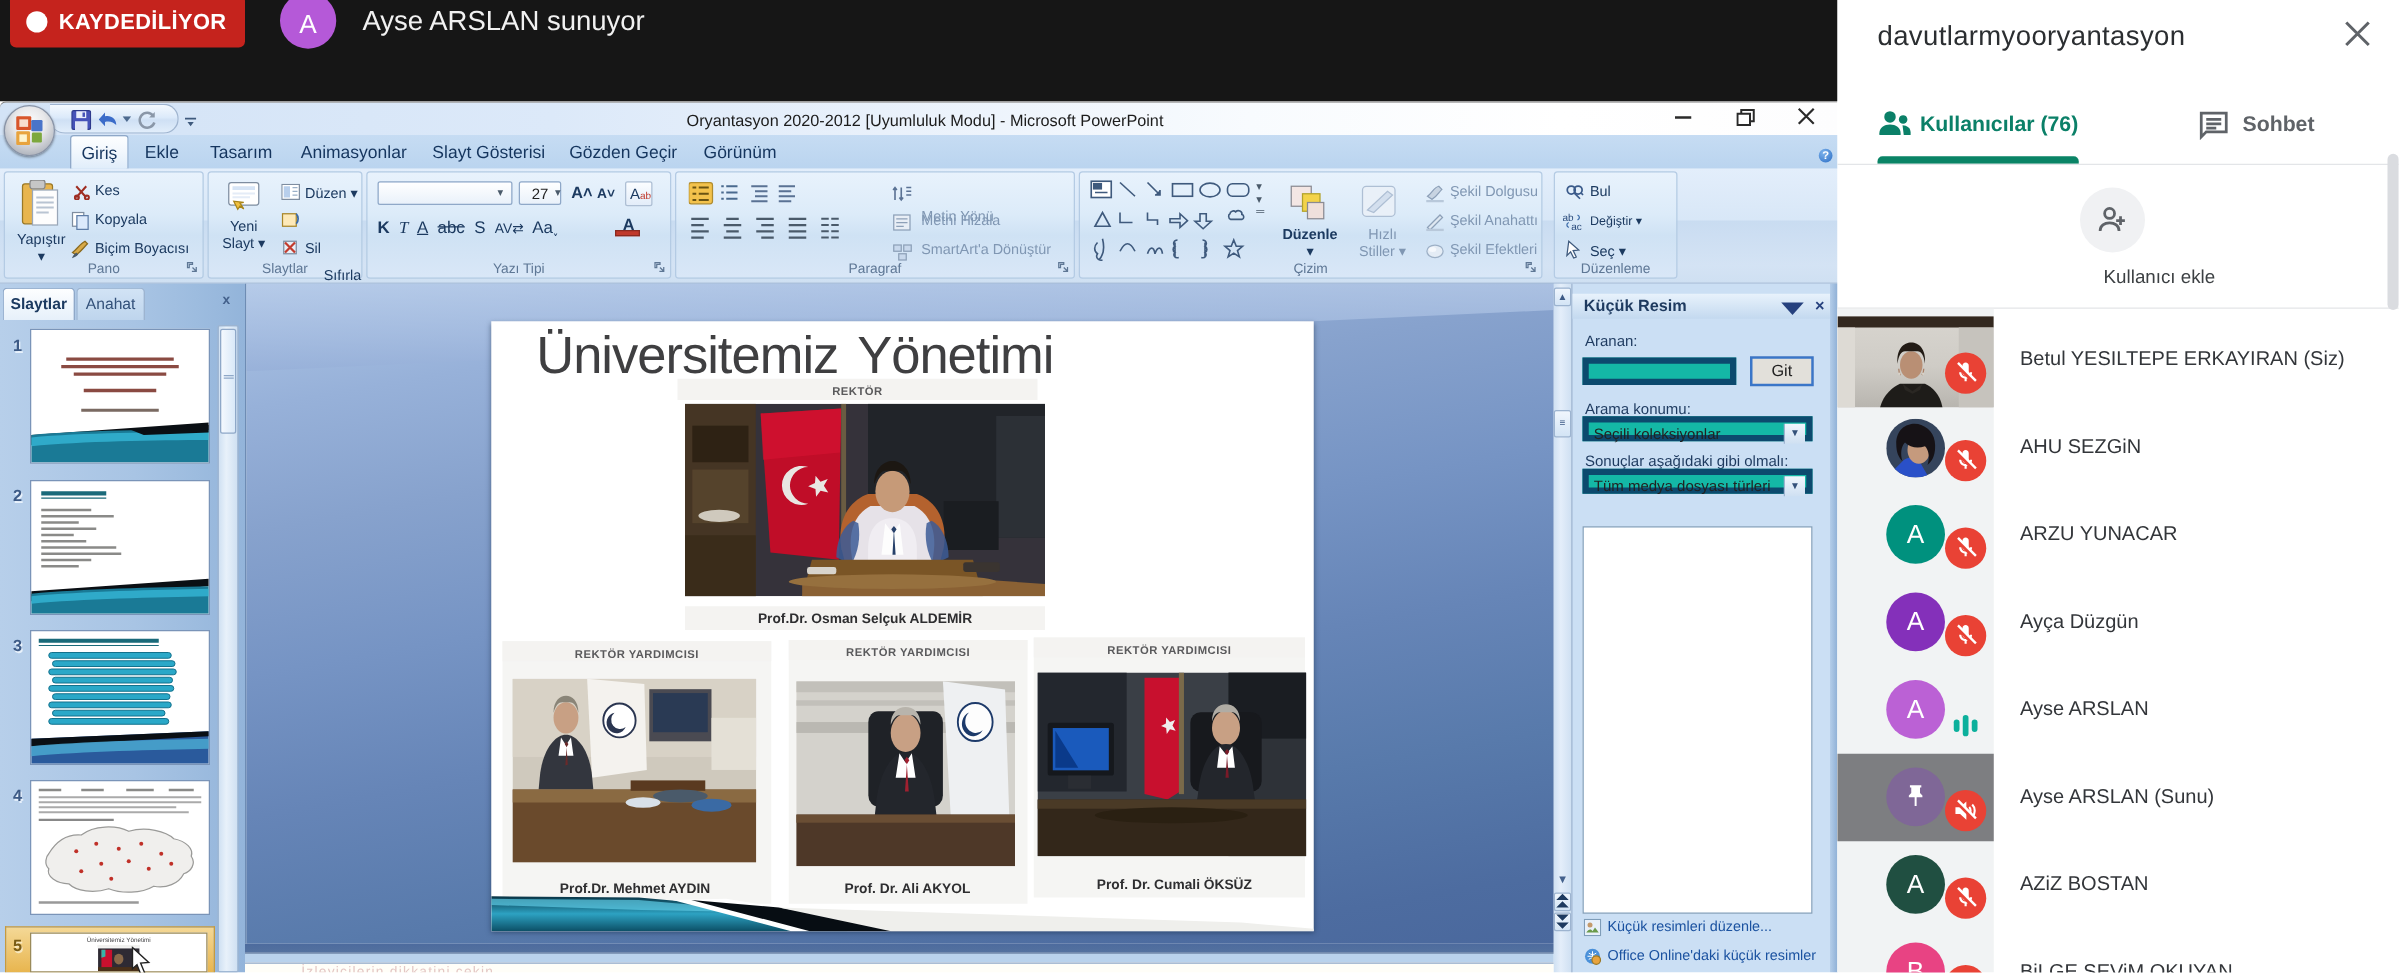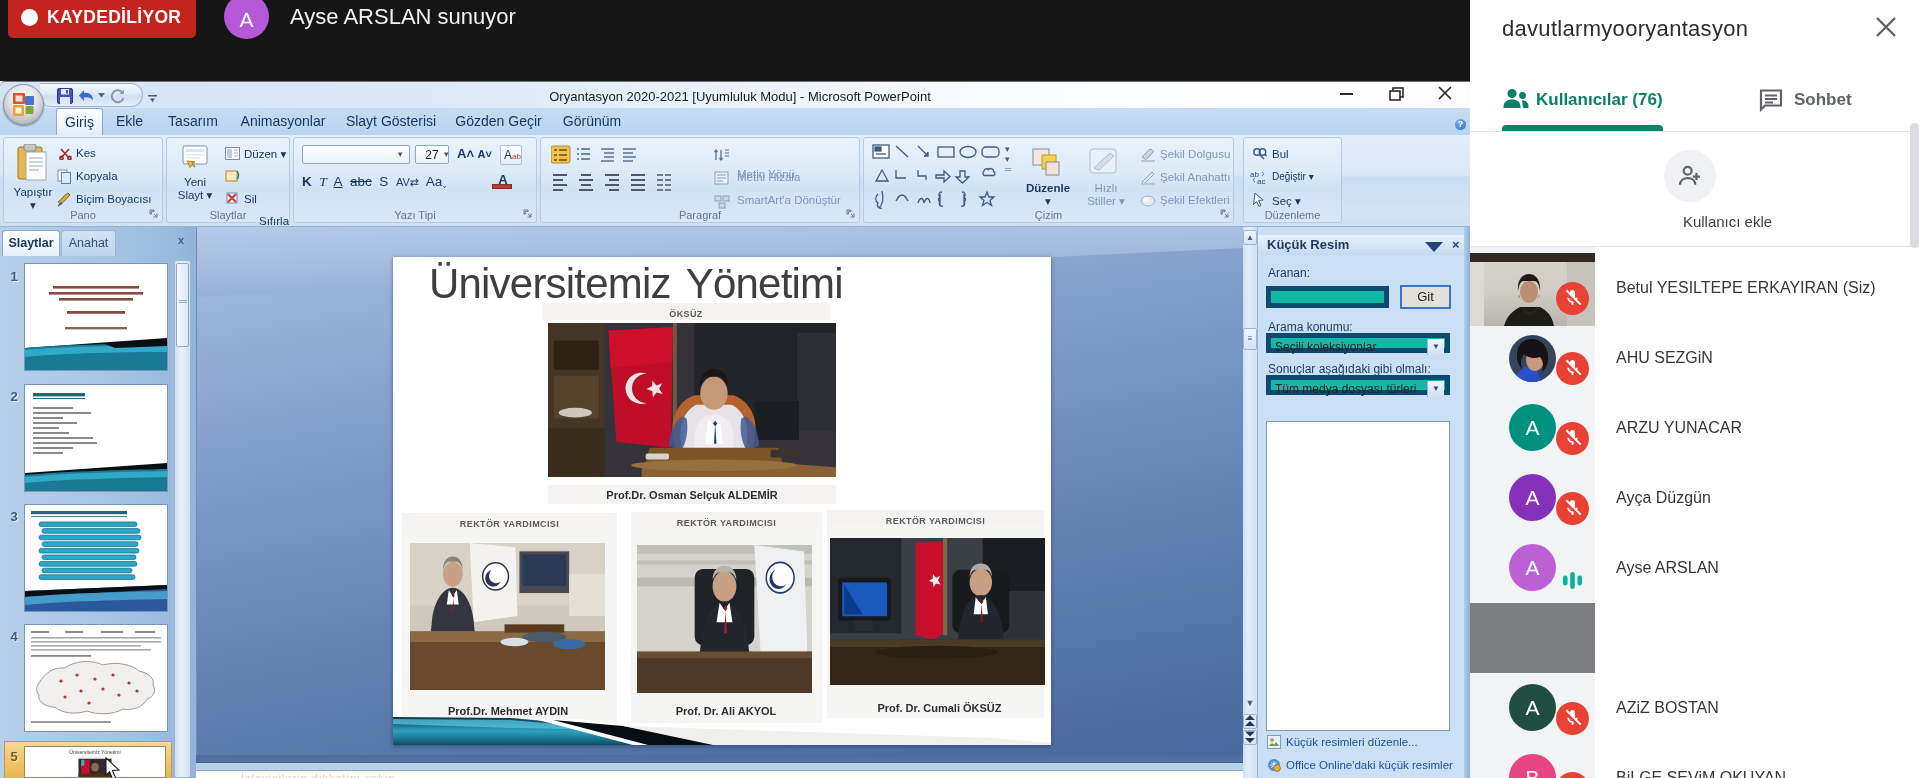--- a/index.html
+++ b/index.html
@@ -137,21 +137,21 @@
         <svg style="position:absolute;left:69px;top:3px" width="17" height="17" viewBox="0 0 17 17">
           <path d="M13.5 5.5 A6 6 0 1 0 14.5 11" fill="none" stroke="#8a97a8" stroke-width="2"></path>
           <path d="M14.8 2.5 v4.5 h-4.5 z" fill="#8a97a8"></path>
         </svg>
       </div>
       <div id="qat2" style="position:absolute;left:148px;top:8px;width:9px;">
         <svg width="9" height="9" viewBox="0 0 9 9">
             <path d="M0 0h9v1.5H0z M2 3.5 h5 L4.5 7 z" fill="#3f5a7d"></path>
           </svg>
       </div>
-      <div id="wtitle">Oryantasyon 2020-2021 [Uyumluluk Modu] - Microsoft PowerPoint</div>
+      <div id="wtitle">Oryantasyon 2020-2012 [Uyumluluk Modu] - Microsoft PowerPoint</div>
       <div class="wbtn" style="left:1340px;top:11px;width:13px;height:2px;background:#2a2a2a;"></div>
       <svg class="wbtn" style="left:1389px;top:5px;" width="15" height="14" viewBox="0 0 15 14">
         <rect x="4" y="1" width="10" height="9" fill="none" stroke="#2a2a2a" stroke-width="1.6"></rect>
         <rect x="1" y="4" width="10" height="9" fill="#fff" stroke="#2a2a2a" stroke-width="1.6"></rect>
       </svg>
       <svg class="wbtn" style="left:1438px;top:4px;" width="14" height="14" viewBox="0 0 14 14">
         <path d="M1 1 L13 13 M13 1 L1 13" stroke="#2a2a2a" stroke-width="1.7"></path>
       </svg>
     </div>
     <div id="tabsrow">
@@ -398,21 +398,21 @@
           </svg>
         <div style="position:absolute;left:28px;top:56px;font-size:11.5px;color:#1c3a60;">Seç ▾</div>
         <div class="glabel">Düzenleme</div>
       </div>
     </div>
     <div id="pptcontent">
       <div id="workspace">
         <div id="ws-light" style="position:absolute;left:0;top:0;width:1047px;height:70px;background:linear-gradient(180deg,#b9cdea 0%,#a5bce0 60%,#96afd8 100%);clip-path:polygon(0 0,100% 0,100% 30%,0 100%);opacity:0.7;"></div>
         <div id="slide">
           <div id="sl-title">Üniversitemiz Yönetimi</div>
-          <div class="sl-cap" style="left:149px;top:46px;width:288px;height:17px;"><span>ÖKSÜZ</span></div>
+          <div class="sl-cap" style="left:149px;top:46px;width:288px;height:17px;"><span>REKTÖR</span></div>
           <svg id="ph0" style="position:absolute;left:155px;top:66px;" width="288" height="154" viewBox="0 0 295 158" preserveAspectRatio="none">
             <rect width="295" height="158" fill="#35323a"></rect>
             <rect x="0" y="0" width="58" height="158" fill="#453524"></rect>
             <rect x="6" y="18" width="46" height="30" fill="#2e2214"></rect>
             <rect x="6" y="54" width="46" height="44" fill="#55432c"></rect>
             <ellipse cx="28" cy="92" rx="17" ry="5" fill="#cfc9bd"></ellipse>
             <rect x="0" y="108" width="58" height="50" fill="#3a2c1a"></rect>
             <rect x="150" y="0" width="145" height="110" fill="#212429"></rect>
             <rect x="255" y="10" width="40" height="100" fill="#2c3036"></rect>
             <rect x="212" y="80" width="45" height="40" fill="#1a1d21"></rect>
@@ -827,20 +827,37 @@
       <svg style="position:absolute;left:92px;top:38px;" width="22" height="19" viewBox="0 0 22 19">
         <g fill="#0cb09c">
           <rect x="1" y="4.5" width="4.6" height="10" rx="2.3"></rect>
           <rect x="8.2" y="1" width="4.6" height="17" rx="2.3"></rect>
           <rect x="15.4" y="4.5" width="4.6" height="10" rx="2.3"></rect>
         </g>
       </svg>
       <div class="name">Ayse ARSLAN</div>
     </div>
 
+    <div class="mrow" style="top:603px;">
+      <div class="mav" style="background:#7f6797;">
+          <svg style="position:absolute;left:13px;top:11px;" width="21" height="24" viewBox="0 0 24 24" fill="#fff">
+        <path d="M16 9 V4 h1.2 V2 H6.8 v2 H8 v5 l-2.2 2.2 V13 h5.3 v8 h1.8 v-8 h5.3 v-1.8 z"></path>
+      </svg>
+        </div>
+      <div class="mic">
+          <svg width="23" height="23" viewBox="0 0 24 24">
+        <path d="M3.5 9.2 v5.6 h3.9 L12.6 19.6 V4.4 L7.4 9.2 z" fill="#fff"></path>
+        <path d="M15 9 c1.5 1.6 1.5 4.4 0 6" stroke="#fff" stroke-width="1.8" fill="none"></path>
+        <path d="M17.5 6.8 c2.8 2.8 2.8 7.6 0 10.4" stroke="#fff" stroke-width="1.8" fill="none"></path>
+        <path d="M4.5 4.5 L19.5 19.5" stroke="#e94235" stroke-width="3.4"></path>
+        <path d="M5.6 3.4 L20.6 18.4" stroke="#fff" stroke-width="2"></path>
+      </svg>
+        </div>
+      <div class="name">Ayse ARSLAN (Sunu)</div>
+    </div>
 
     <div class="mrow" style="top:673px;">
       <div class="mav" style="background:#204f41;">A</div>
       <div class="mic">
           <svg width="23" height="23" viewBox="0 0 24 24">
         <g fill="#fff">
               <path d="M12 3.2c-1.5 0-2.6 1.1-2.6 2.6v5.4c0 1.5 1.1 2.6 2.6 2.6s2.6-1.1 2.6-2.6V5.8c0-1.5-1.1-2.6-2.6-2.6z"></path>
         <path d="M6.6 11.2h1.8c0 2 1.6 3.6 3.6 3.6s3.6-1.6 3.6-3.6h1.8c0 2.7-2 4.9-4.5 5.3v2.3h-1.8v-2.3c-2.5-.4-4.5-2.6-4.5-5.3z"></path>
             </g>
         <path d="M4.5 4.5 L19.5 19.5" stroke="#e94235" stroke-width="3.6"></path>

